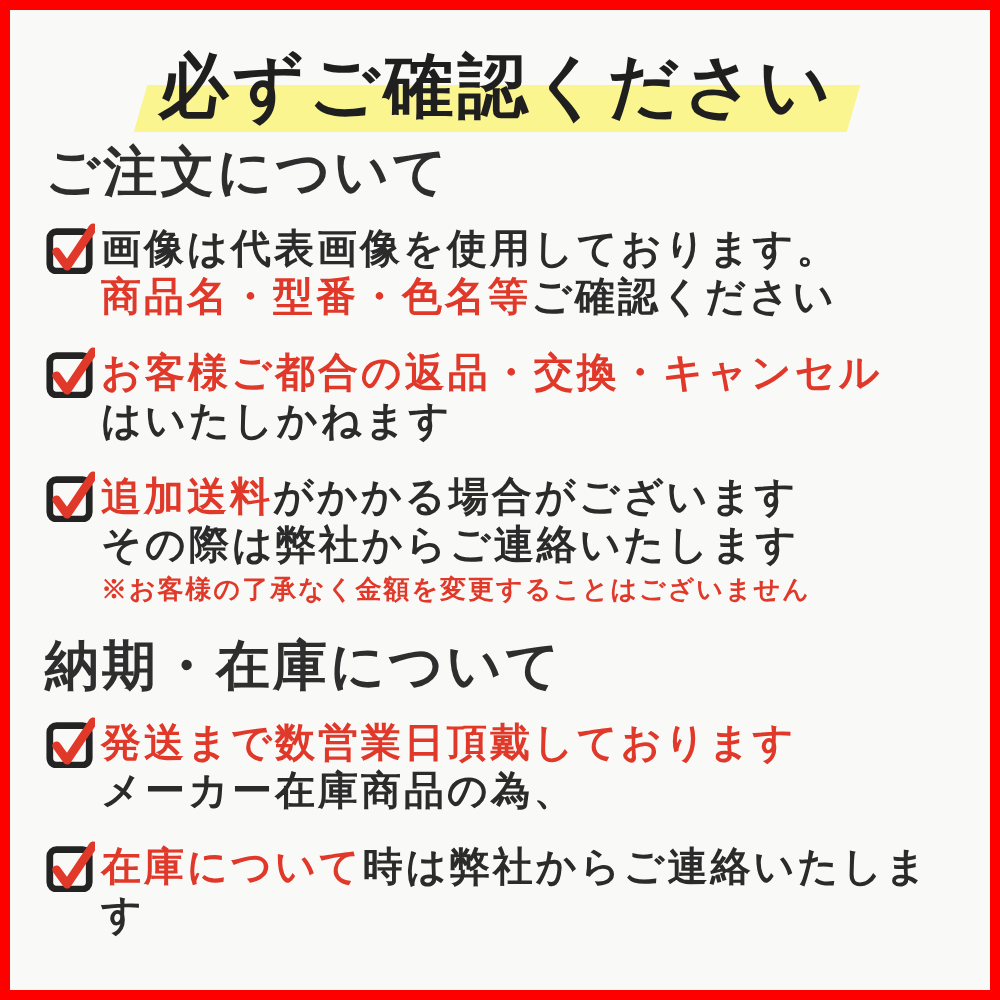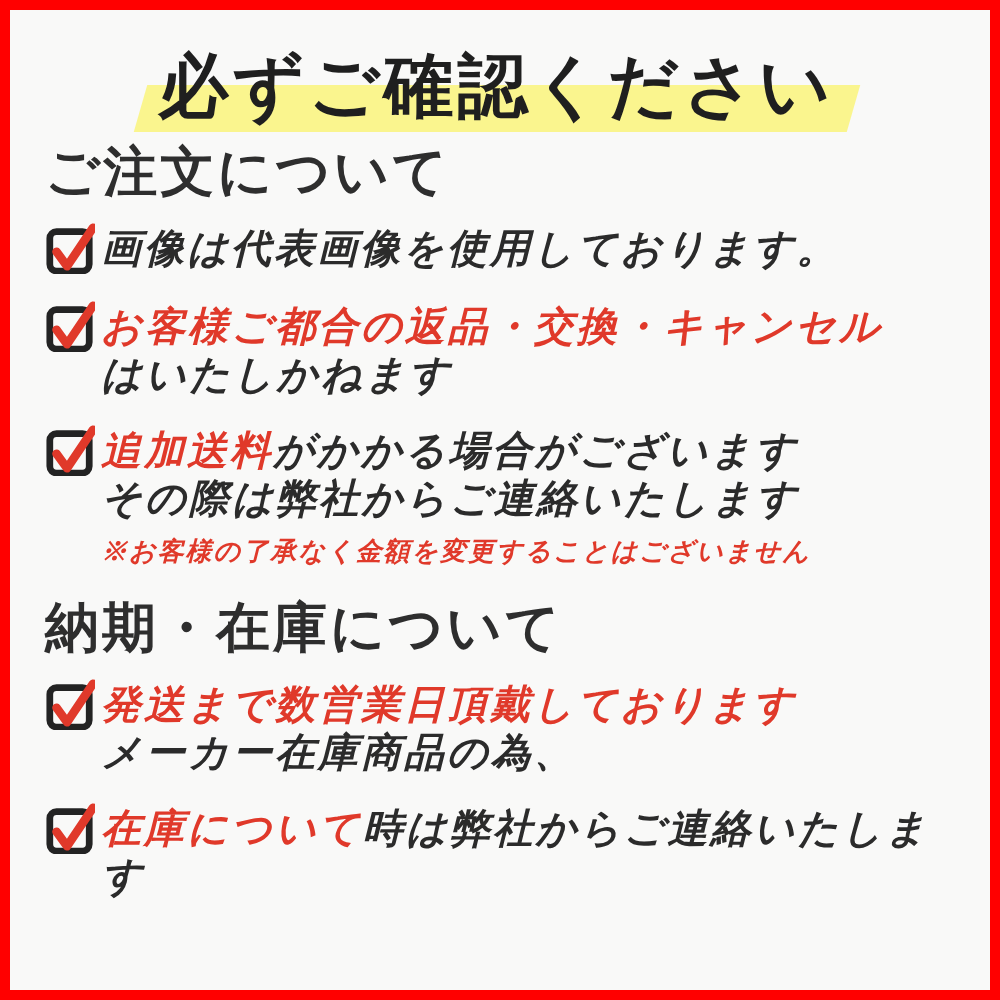--- a/index.html
+++ b/index.html
@@ -57,21 +57,20 @@
     letter-spacing:3px;
     line-height:1.15;
     color:#2e2e2e;
   }
   .section-heading.first{}
   
   .item{
     display:flex;
     align-items:flex-start;
     margin-bottom:28px;
-    font-style:italic;
   }
   .checkbox{
     flex:0 0 auto;
     width:50px;height:56px;
     margin-right:6px;
     margin-top:-6px;
   }
   .item-text{flex:1 1 auto;}
   .line{
     font-size:40px;
@@ -79,21 +78,21 @@
     line-height:48px;
     letter-spacing:3px;
     color:var(--text-black);
   }
   .t-red{color:var(--accent-red);}
   .t-bold{font-weight:700;}
   .note{
     font-size:26px;
     line-height:34px;
     letter-spacing:2px;
-    margin-top:12px;
+    margin-top:4px;
     font-weight:600;
     color:var(--accent-red);
   }
 </style>
 </head>
 <body>
 
 <div class="page">
   <div class="content">
 
@@ -104,20 +103,21 @@
 
     <h2 class="section-heading first">ご注文について</h2>
 
     <div class="item">
       <svg class="checkbox" viewBox="0 0 52 56" aria-hidden="true">
         <rect x="5" y="13" width="41" height="41" rx="7" fill="none" stroke="#232323" stroke-width="7"></rect>
         <path d="M12 34 L23 49 L50 9" fill="none" stroke="var(--accent-red)" stroke-width="9" stroke-linecap="round" stroke-linejoin="round"></path>
       </svg>
       <div class="item-text">
         <div class="line"><span>画像は代表画像を使用しております。</span></div>
+        <div class="line"><span class="t-red t-bold">商品名・型番・色名等</span><span>ご確認ください</span></div>
       </div>
     </div>
 
     <div class="item">
       <svg class="checkbox" viewBox="0 0 52 56" aria-hidden="true">
         <rect x="5" y="13" width="41" height="41" rx="7" fill="none" stroke="#232323" stroke-width="7"></rect>
         <path d="M12 34 L23 49 L50 9" fill="none" stroke="var(--accent-red)" stroke-width="9" stroke-linecap="round" stroke-linejoin="round"></path>
       </svg>
       <div class="item-text">
         <div class="line"><span class="t-red t-bold">お客様ご都合の返品・交換・キャンセル</span></div>

